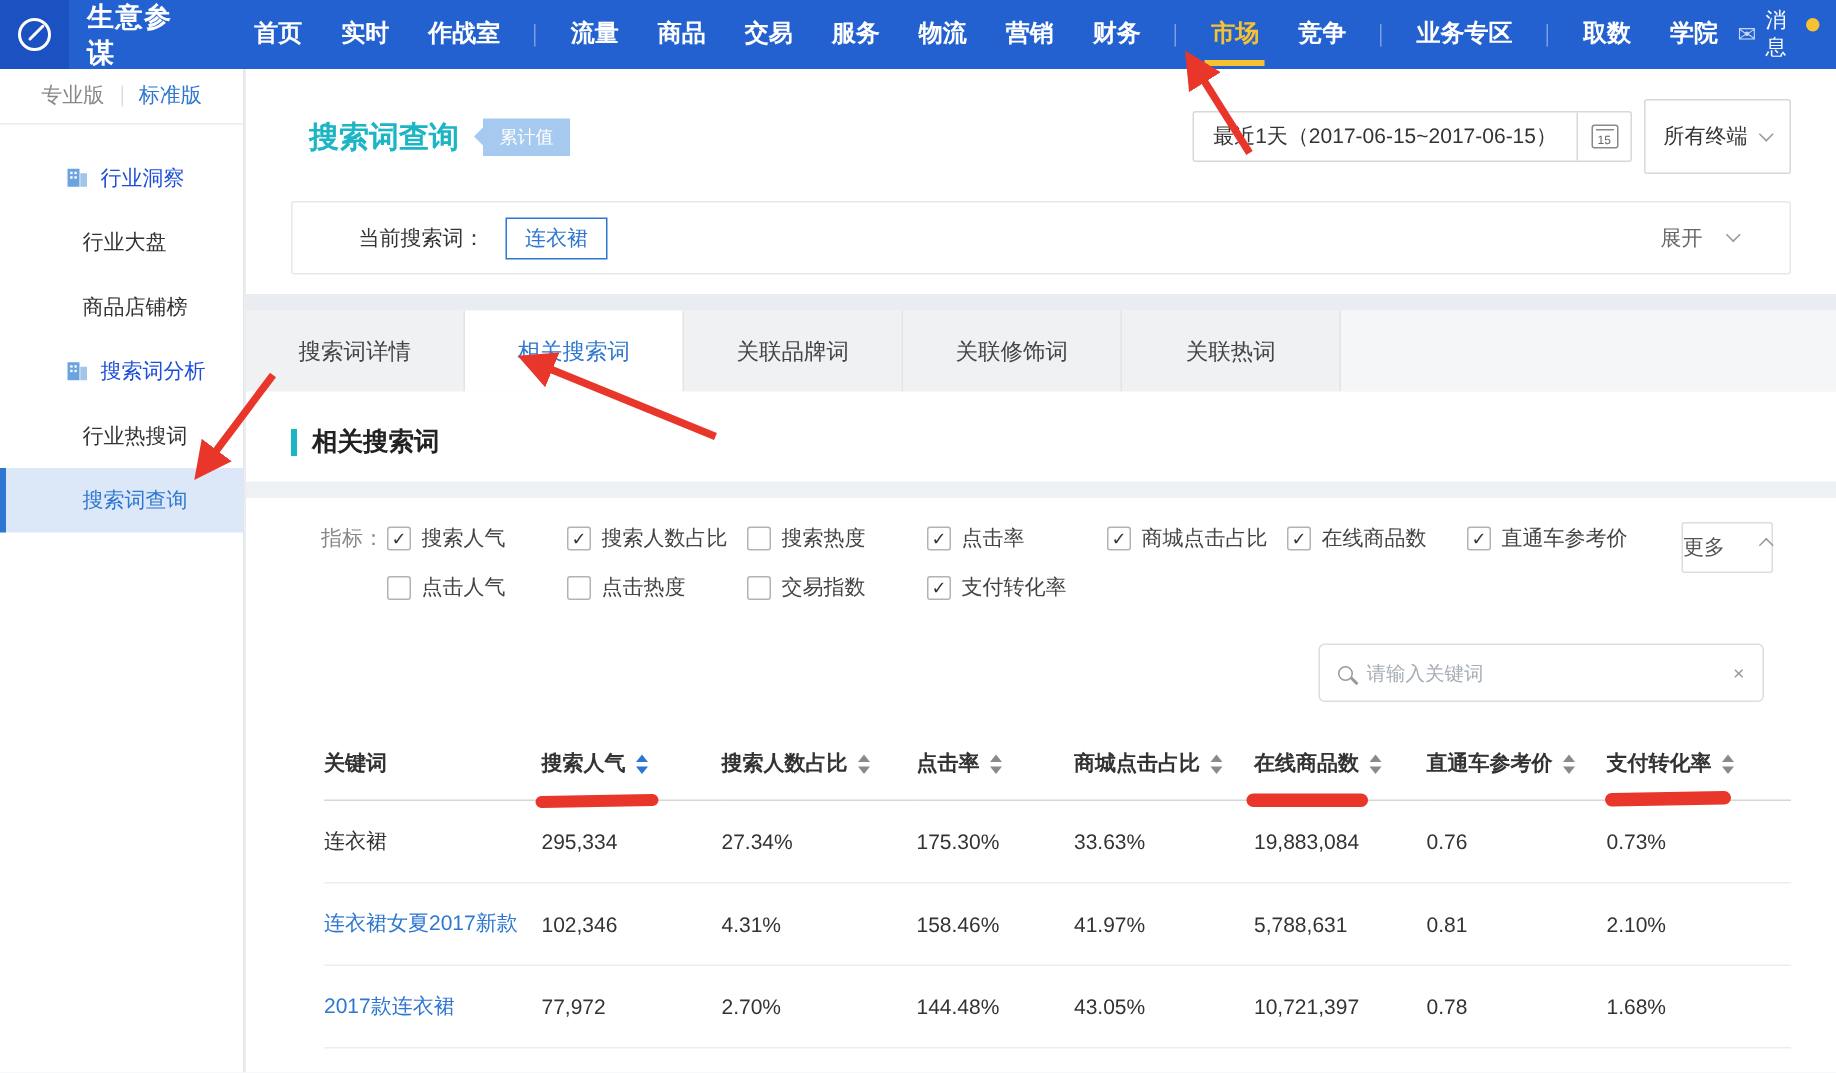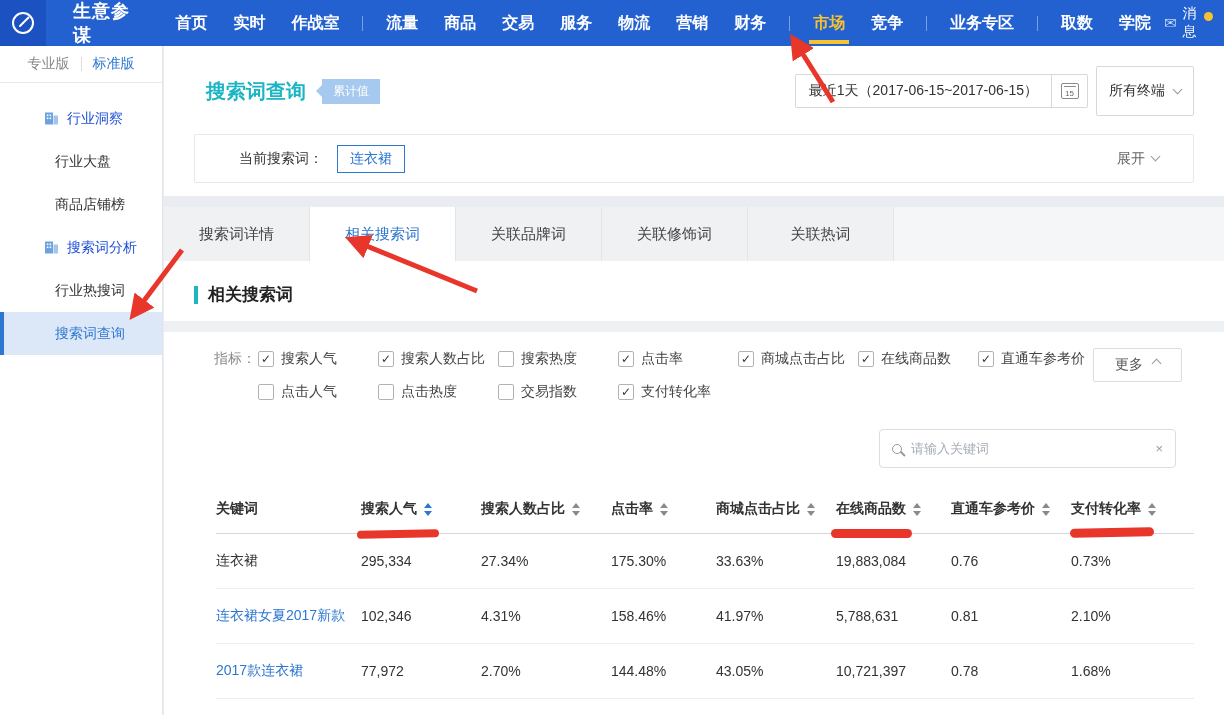--- a/index.html
+++ b/index.html
@@ -5,21 +5,21 @@
   * { box-sizing:border-box; margin:0; padding:0; }
   html,body { width:1224px; height:715px; }
   body {
     position:relative; overflow:hidden;
     font-family:"Liberation Sans","DejaVu Sans",sans-serif;
     background:#e9edf2; color:#333;
   }
   
   .navbar { height:46px; background:#2261cf; display:flex; align-items:center; color:#fff; }
   .logo-box { width:46px; height:46px; background:#1b51c0; display:flex; align-items:center; justify-content:center; flex:0 0 46px; cursor:pointer; }
-  .brand { font-size:18px; font-weight:bold; margin:0 24px 0 27px; letter-spacing:1px; }
+  .brand { font-size:18px; font-weight:bold; margin:0 24px 0 12px; letter-spacing:1px; }
   .nav-item { font-size:16px; font-weight:600; padding:0 13px; height:46px; line-height:46px; position:relative; cursor:pointer; white-space:nowrap; }
   .nav-item.active { color:#f6c231; }
   .nav-item.active::after { content:""; position:absolute; left:9px; right:9px; bottom:2px; height:4px; background:#f6c231; }
   .nav-divider { width:1px; height:15px; background:rgba(255,255,255,.4); margin:0 10px; }
   .nav-right { margin-left:auto; display:flex; align-items:center; padding-right:20px; font-size:14px; position:relative; cursor:pointer; }
   .envelope { color:#c4d8f6; margin-right:6px; font-size:15px; }
   .nav-dot { position:absolute; right:-9px; top:7px; width:9px; height:9px; background:#f6c231; border-radius:50%; }
   .msg-wrap { position:relative; }
   
   .sidebar { position:absolute; left:0; top:46px; width:163px; bottom:0; background:#fff; border-right:1px solid #e2e6ea; z-index:2; }
@@ -47,38 +47,38 @@
   .cal { width:36px; border-left:1px solid #d8d8d8; height:100%; display:flex; align-items:center; justify-content:center; }
   .cal-icon { width:18px; height:16px; border:1px solid #8a8a8a; border-radius:2px; font-size:8px; color:#666; display:flex; align-items:flex-end; justify-content:center; position:relative; }
   .cal-icon::before { content:""; position:absolute; top:2px; left:2px; right:2px; height:1px; background:#8a8a8a; }
   .device-box { border:1px solid #d8d8d8; border-radius:2px; height:50px; display:flex; align-items:center; padding:0 12px; font-size:14px; color:#333; gap:9px; background:#fff; cursor:pointer; }
   .chev { width:7px; height:7px; border-right:1px solid #999; border-bottom:1px solid #999; display:inline-block; }
   .chev.down { transform:rotate(45deg); margin-top:-4px; }
   .chev.up { transform:rotate(-135deg); margin-top:4px; }
   .cur-box { margin:18px 30px 0 30px; border:1px solid #e8e8e8; border-radius:2px; height:49px; display:flex; align-items:center; }
   .cur-label { font-size:14px; color:#333; margin-left:44px; }
   .term-tag { margin-left:14px; border:1px solid #2e77d0; color:#2e77d0; font-size:14px; padding:4px 12px; background:#fff; cursor:pointer; }
-  .expand { margin-left:auto; font-size:14px; color:#666; display:flex; align-items:center; gap:7px; margin-right:34px; cursor:pointer; }
+  .expand { margin-left:auto; font-size:14px; color:#666; display:flex; align-items:center; gap:17px; margin-right:34px; cursor:pointer; }
   
   .tabstrip { height:54px; margin-top:11px; background:#f5f6f8; display:flex; }
   .tab { width:146px; display:flex; align-items:center; justify-content:center; font-size:15px; color:#444; background:#f0f1f3; border-right:1px solid #e3e4e6; cursor:pointer; }
   .tab.active { background:#fff; color:#2e77d0; }
   .tab-filler { flex:1; background:#f5f6f8; }
   
   .content { background:#fff; height:454px; position:relative; overflow:hidden; }
   .sec-head { display:flex; align-items:center; gap:10px; padding:22px 30px 0 30px; }
   .teal-bar { width:4px; height:18px; background:#1cb5c4; }
   .sec-title { font-size:17px; font-weight:bold; color:#222; }
   .gray-band { height:11px; background:#eef1f4; margin-top:15px; }
   .metrics { position:relative; padding:18px 30px 0 50px; }
   .m-grid { display:grid; grid-template-columns:44px repeat(7,120px); row-gap:15px; align-items:center; font-size:14px; color:#444; }
   .m-label { color:#888; }
   .cb { display:flex; align-items:center; gap:7px; cursor:pointer; }
   .box { width:16px; height:16px; border:1px solid #b3b3b3; border-radius:2px; background:#fff; display:flex; align-items:center; justify-content:center; font-size:12px; font-weight:bold; color:#333; line-height:1; flex:0 0 16px; }
-  .more-btn { position:absolute; right:42px; top:16px; border:1px solid #ddd; border-radius:2px; padding:7px 21px; font-size:14px; color:#555; display:flex; gap:10px; align-items:flex-start; background:#fff; cursor:pointer; }
+  .more-btn { position:absolute; right:42px; top:16px; border:1px solid #ddd; border-radius:2px; padding:7px 0; font-size:14px; color:#555; display:flex; gap:24px; align-items:flex-start; background:#fff; cursor:pointer; }
   .search-row { display:flex; justify-content:flex-end; padding:28px 48px 0 0; }
   .search-box { width:297px; height:39px; border:1px solid #ddd; border-radius:4px; display:flex; align-items:center; padding:0 12px; gap:9px; background:#fff; }
   .search-box input { border:none; outline:none; flex:1; font-size:13px; color:#333; font-family:inherit; background:transparent; }
   .search-box input::placeholder { color:#a6adb5; }
   .sicon { width:10px; height:10px; border:1px solid #999; border-radius:50%; position:relative; flex:0 0 10px; }
   .sicon::after { content:""; position:absolute; width:6px; height:1.5px; background:#999; transform:rotate(45deg); right:-5px; bottom:-2px; }
   .clear { color:#999; font-size:13px; cursor:pointer; }
   .table-wrap { padding:22px 30px 0 52px; }
   table { border-collapse:collapse; width:100%; table-layout:fixed; font-size:14px; color:#333; }
   th { text-align:left; font-weight:bold; padding:10px 0 15px; border-bottom:1px solid #d6d6d6; white-space:nowrap; }

